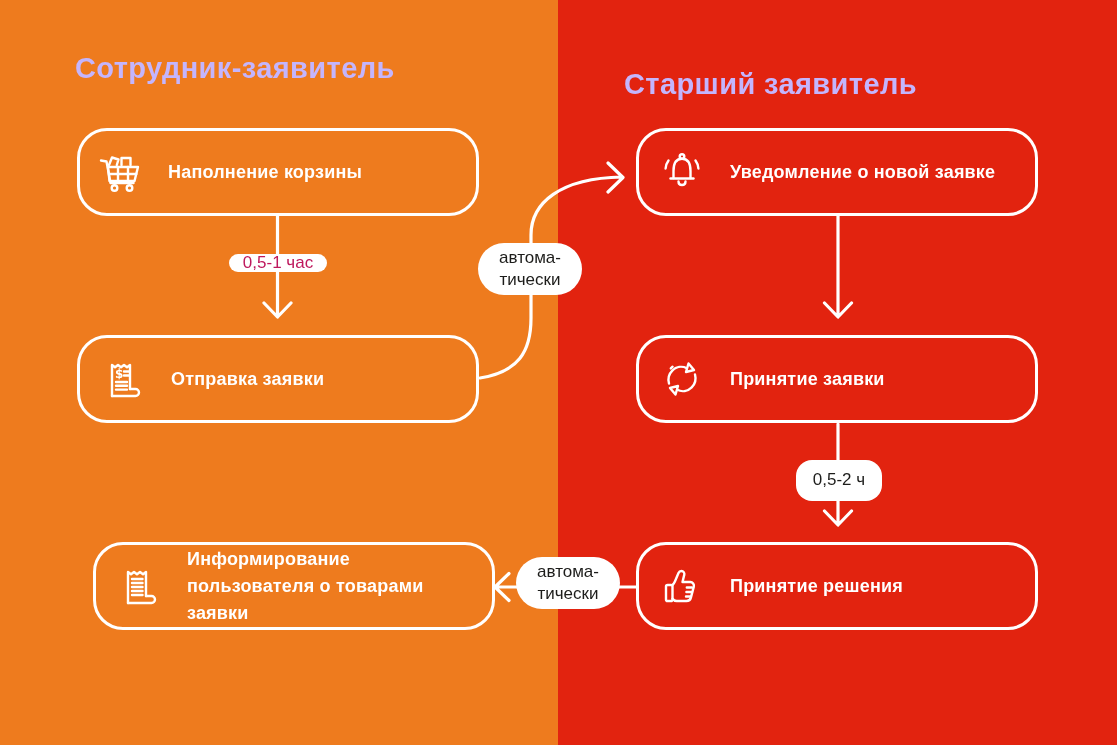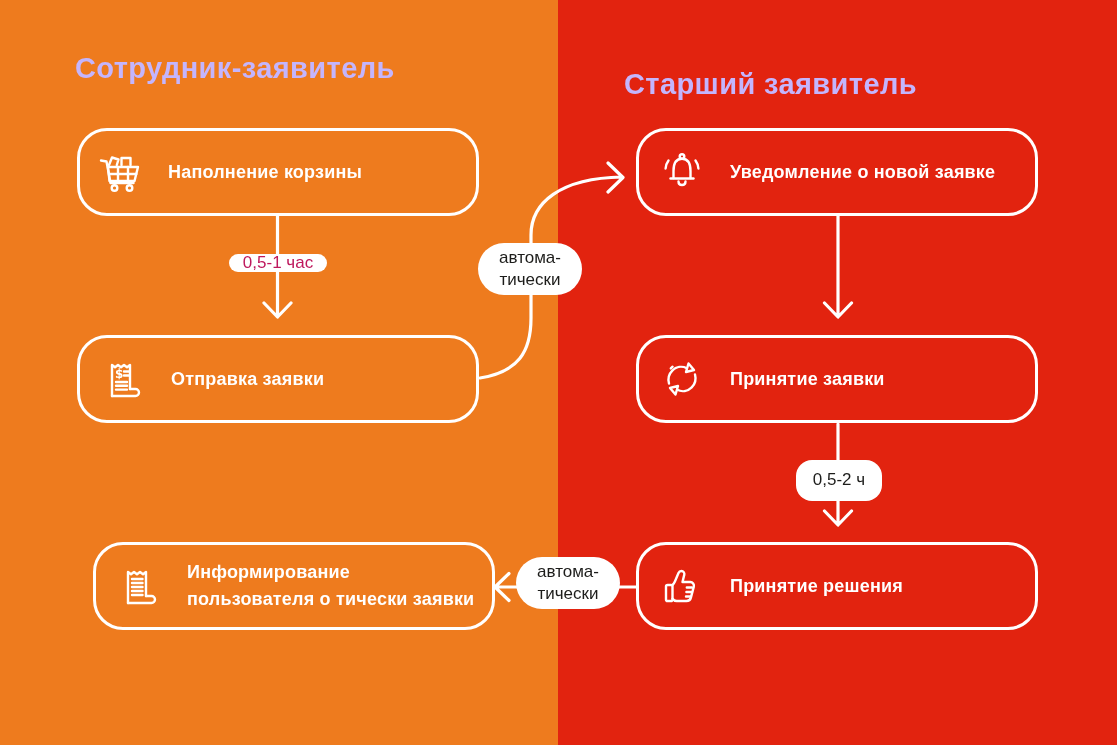--- a/index.html
+++ b/index.html
@@ -91,21 +91,21 @@
   <div class="flow-box" style="left:77px;top:542px;margin-left:16px;">
     <span class="icon">
       <svg width="48" height="48" viewBox="0 0 48 48">
         <path d="M13 41 V10 L16 12.3 L19 10 L22 12.3 L25 10 L28 12.3 L31 10 V34"></path>
         <path d="M13 41 H36.5 A3.5 3.5 0 0 0 36.5 34 H31"></path>
         <path d="M17 17 H27.5 M17 21 H27.5 M17 25 H27.5 M17 29 H27.5 M17 33 H27.5"></path>
       </svg>
     </span>
     <div class="label">
       <div>Информирование</div>
-      <div>пользователя о тически заявки</div>
+      <div>пользователя о товарами заявки</div>
     </div>
   </div>
 
   <div class="flow-box" style="left:636px;top:128px;">
     <span class="icon">
       <svg width="48" height="48" viewBox="0 0 48 48">
         <circle cx="24" cy="8.5" r="2.3"></circle>
         <path d="M15.5 30 V23 C15.5 14.5 19 10.8 24 10.8 C29 10.8 32.5 14.5 32.5 23 V30"></path>
         <path d="M12.5 30.5 H35.5"></path>
         <path d="M20.5 33.5 C20.5 35.6 22 37 24 37 C26 37 27.5 35.6 27.5 33.5"></path>

